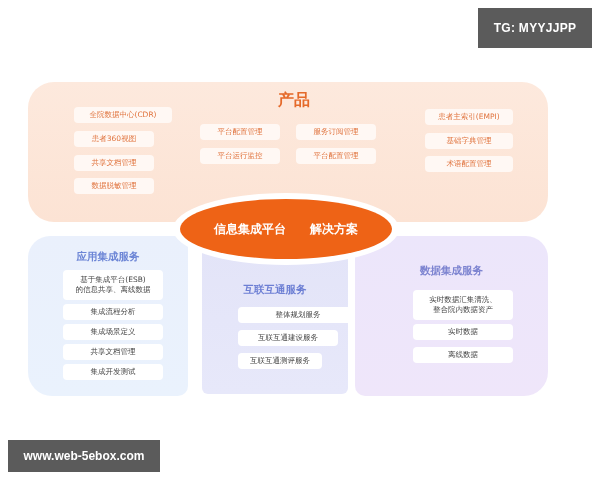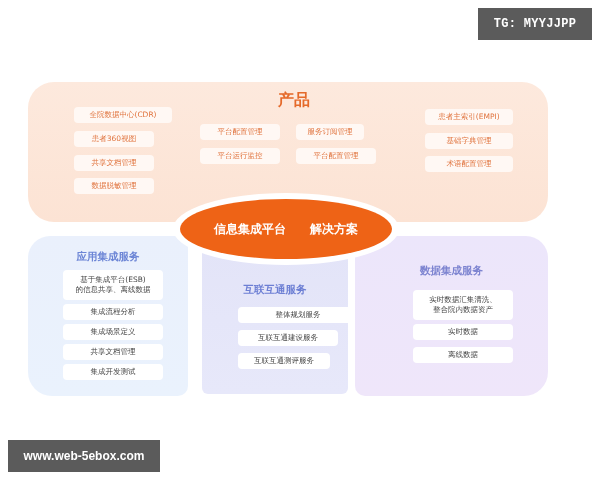--- a/index.html
+++ b/index.html
@@ -4,21 +4,21 @@
 <style>
   * { box-sizing: border-box; margin: 0; padding: 0; }
   html, body { width: 600px; height: 480px; background: #ffffff; overflow: hidden; }
   body { position: relative; font-family: "DejaVu Sans", "Liberation Sans", sans-serif; }
 
   .watermark {
     position: absolute; background: #5b5b5b; color: #ffffff;
     font-family: "Liberation Sans", "DejaVu Sans", sans-serif;
     font-weight: bold; display: flex; align-items: center; justify-content: center;
   }
-  .wm-top { left: 478px; top: 8px; width: 114px; height: 32px; font-size: 12px; letter-spacing: 0.3px; font-family: Liberation Mono, monospace; }
+  .wm-top { left: 478px; top: 8px; width: 114px; height: 40px; font-size: 12px; letter-spacing: 0.3px; }
   .wm-bottom { left: 8px; top: 440px; width: 152px; height: 32px; font-size: 12px; }
 
   .panel { position: absolute; border-radius: 26px; }
   .panel-top {
     left: 28px; top: 82px; width: 520px; height: 140px;
     background: linear-gradient(180deg, #fde9dd 0%, #fce3d4 100%);
   }
   .panel-left {
     left: 28px; top: 236px; width: 160px; height: 160px;
     background: linear-gradient(180deg, #eaf0fc 0%, #eaf2fd 100%);
@@ -68,21 +68,21 @@
 
 <div class="panel panel-top">
   <div class="panel-title title-top">产品</div>
 
   <div class="item orange" style="left:46px; top:25px; width:98px; height:16px;">全院数据中心(CDR)</div>
   <div class="item orange" style="left:46px; top:49px; width:80px; height:16px;">患者360视图</div>
   <div class="item orange" style="left:46px; top:73px; width:80px; height:16px;">共享文档管理</div>
   <div class="item orange" style="left:46px; top:96px; width:80px; height:16px;">数据脱敏管理</div>
 
   <div class="item orange" style="left:172px; top:42px; width:80px; height:16px;">平台配置管理</div>
-  <div class="item orange" style="left:268px; top:42px; width:68px; height:16px;">服务订阅管理</div>
+  <div class="item orange" style="left:268px; top:42px; width:80px; height:16px;">服务订阅管理</div>
   <div class="item orange" style="left:172px; top:66px; width:80px; height:16px;">平台运行监控</div>
   <div class="item orange" style="left:268px; top:66px; width:80px; height:16px;">平台配置管理</div>
 
   <div class="item orange" style="left:397px; top:27px; width:88px; height:16px;">患者主索引(EMPI)</div>
   <div class="item orange" style="left:397px; top:51px; width:88px; height:16px;">基础字典管理</div>
   <div class="item orange" style="left:397px; top:74px; width:88px; height:16px;">术语配置管理</div>
 </div>
 
 <div class="panel panel-left">
   <div class="panel-title title-left">应用集成服务</div>
@@ -93,21 +93,21 @@
   <div class="item dark" style="left:35px; top:68px; width:100px; height:16px;">集成流程分析</div>
   <div class="item dark" style="left:35px; top:88px; width:100px; height:16px;">集成场景定义</div>
   <div class="item dark" style="left:35px; top:108px; width:100px; height:16px;">共享文档管理</div>
   <div class="item dark" style="left:35px; top:128px; width:100px; height:16px;">集成开发测试</div>
 </div>
 
 <div class="panel panel-mid">
   <div class="panel-title title-mid">互联互通服务</div>
   <div class="item dark" style="left:36px; top:61px; width:120px; height:16px;">整体规划服务</div>
   <div class="item dark" style="left:36px; top:84px; width:100px; height:16px;">互联互通建设服务</div>
-  <div class="item dark" style="left:36px; top:107px; width:92px; height:16px;">互联互通测评服务</div>
+  <div class="item dark" style="left:36px; top:107px; width:84px; height:16px;">互联互通测评服务</div>
 </div>
 
 <div class="panel panel-right">
   <div class="panel-title title-right">数据集成服务</div>
   <div class="item dark multi" style="left:58px; top:54px; width:100px; height:30px;">
     <span>实时数据汇集清洗、</span>
     <span>整合院内数据资产</span>
   </div>
   <div class="item dark" style="left:58px; top:88px; width:100px; height:16px;">实时数据</div>
   <div class="item dark" style="left:58px; top:111px; width:100px; height:16px;">离线数据</div>

